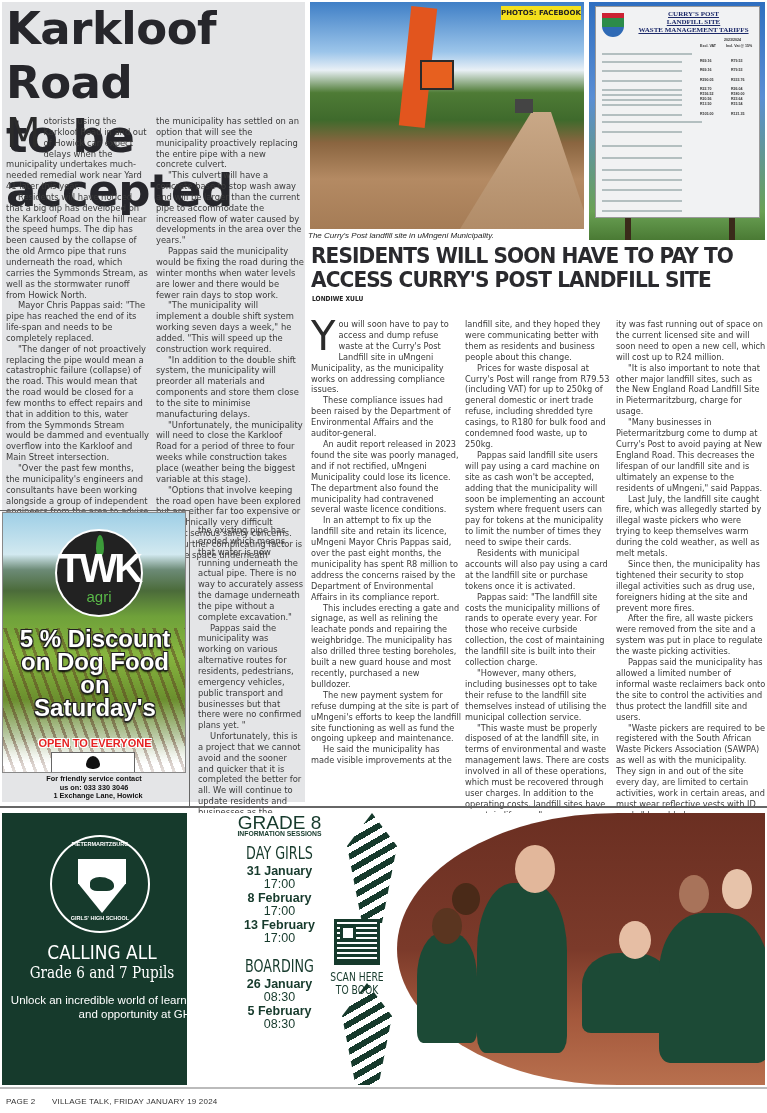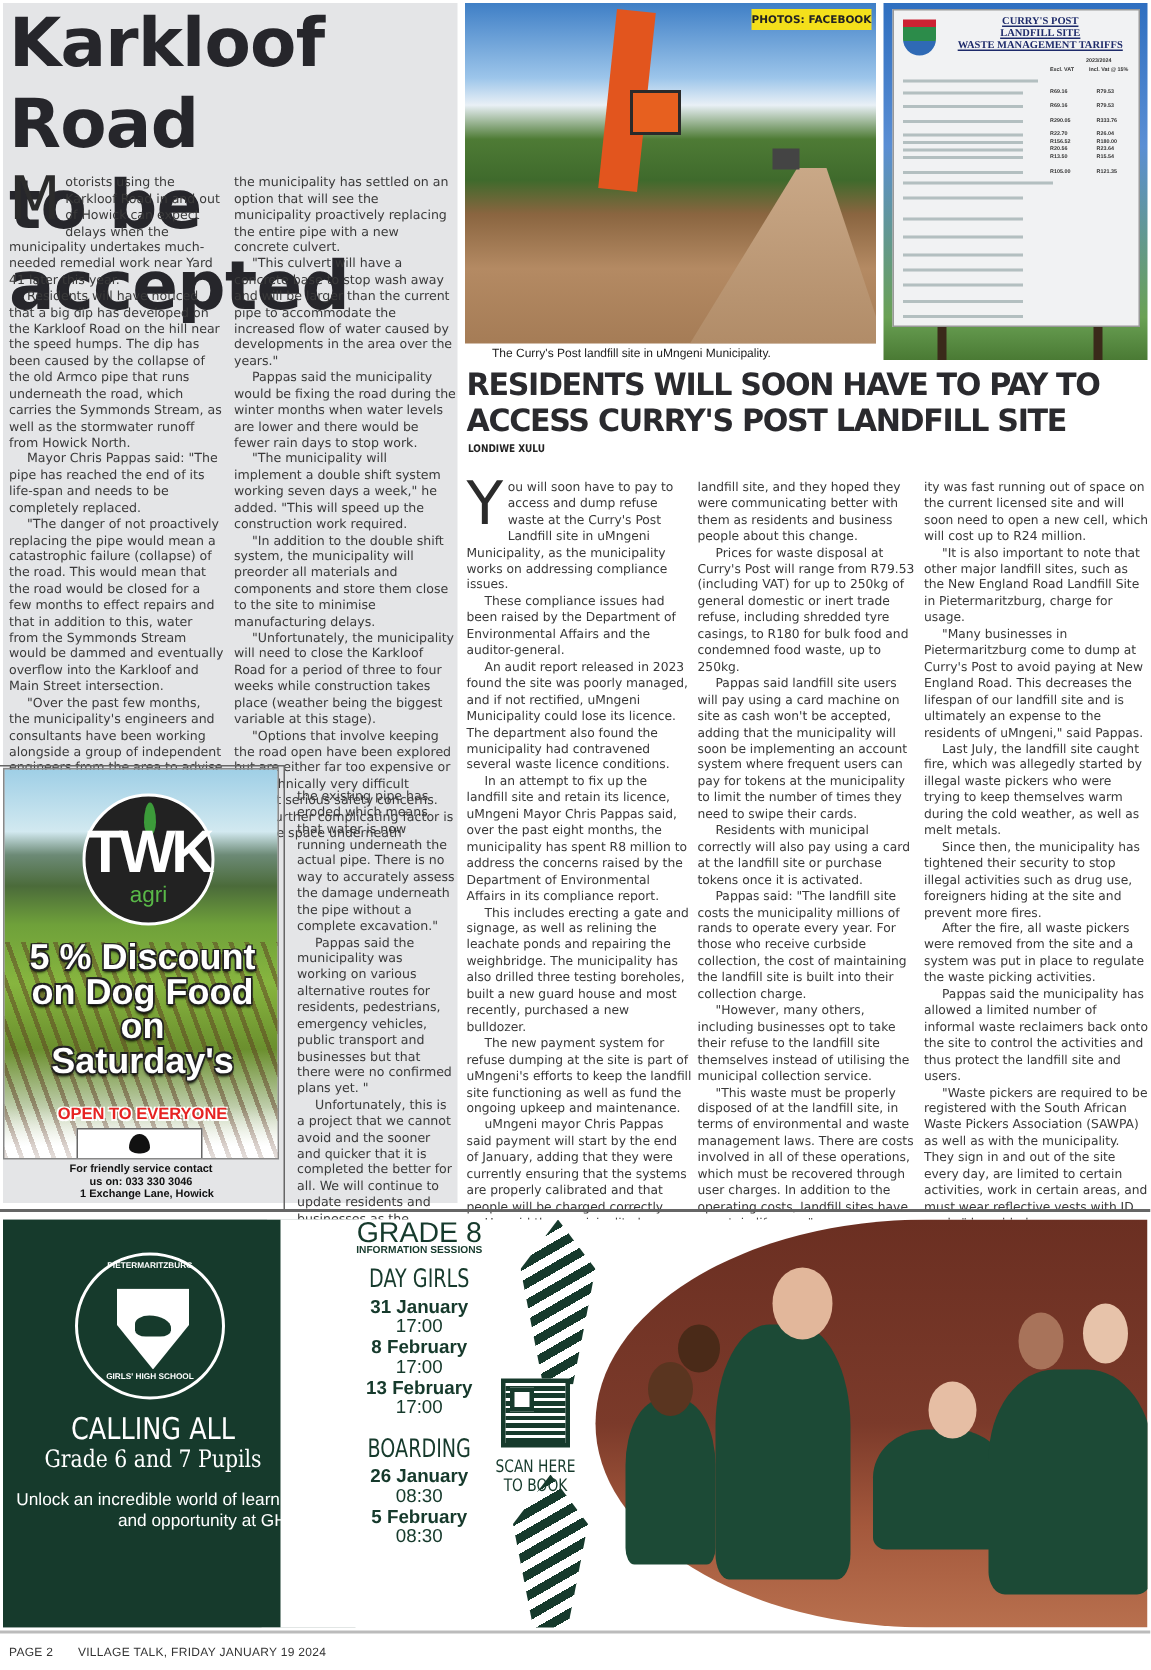--- a/index.html
+++ b/index.html
@@ -39,21 +39,21 @@
   .twk-small{position:absolute;left:0;width:184px;text-align:center;font-weight:bold;font-size:7.3px;line-height:8px;color:#111}
 
   
   #photo-landfill{left:310px;top:2px;width:274px;height:227px;overflow:hidden;
     background:linear-gradient(180deg,#3f7fc6 0%,#9cc5ea 22%,#e9f0f6 30%,#4e7b35 40%,#3f6a2c 52%,#8a6540 62%,#b48a63 78%,#a57c56 100%)}
   #photo-road{position:absolute;left:150px;top:110px;width:130px;height:117px;background:linear-gradient(180deg,#c9a887,#b18c68);clip-path:polygon(55% 0,70% 0,100% 100%,0 100%)}
   #photo-excavator{position:absolute;left:95px;top:5px;width:26px;height:120px;background:#e2551e;transform:rotate(6deg)}
   #photo-cab{position:absolute;left:110px;top:58px;width:34px;height:30px;background:#e7601f;border:2px solid #2a2a2a}
   #photo-truck{position:absolute;left:205px;top:97px;width:18px;height:14px;background:#444}
   #photo-credit{left:501px;top:6px;width:80px;height:14px;background:#f4e01b;font-family:"DejaVu Sans",sans-serif;font-weight:bold;font-size:7px;line-height:14px;text-align:center;color:#222}
-  #caption{left:328px;top:231px;width:272px;font-size:8px;color:#222;font-family:"Liberation Sans",sans-serif}
+  #caption{left:308px;top:231px;width:272px;font-style:italic;font-size:8px;color:#222;font-family:"Liberation Sans",sans-serif}
   #photo-sign{left:589px;top:2px;width:176px;height:238px;overflow:hidden;background:linear-gradient(180deg,#2f6fc0 0%,#5a8ed4 40%,#6aa154 88%,#4a7a34 100%)}
   #sign-board{position:absolute;left:6px;top:4px;width:165px;height:212px;background:#f1f2f3;border:1px solid #999}
   #sign-title{position:absolute;left:30px;top:3px;width:135px;text-align:center;font-weight:bold;font-size:7px;line-height:8px;color:#1d2a6a;text-decoration:underline;font-family:"Liberation Serif",serif}
   #sign-crest{position:absolute;left:6px;top:6px;width:22px;height:24px;background:linear-gradient(180deg,#c23 0 20%,#2c8c4a 20% 60%,#2f6ab5 60%);border-radius:0 0 11px 11px}
   .sign-line{position:absolute;left:6px;height:2px;background:#9aa;opacity:.7}
   .sign-val{position:absolute;font-size:3.6px;color:#333;font-weight:bold}
   .sign-post{position:absolute;top:216px;width:6px;height:22px;background:#3a2a1a}
 
   
   #right-headline{left:311px;top:244px;width:456px;font-family:"DejaVu Sans",sans-serif;font-weight:bold;font-size:20.5px;line-height:24px;color:#2a2a2e;letter-spacing:-0.9px;transform:scaleX(0.98);transform-origin:left}
@@ -220,28 +220,27 @@
 </div>
 <div id="byline" class="abs">LONDIWE XULU</div>
 
 <div id="rcol1" class="col r">
   <p class="first"><span class="dropcap">Y</span><span>ou will soon have to pay to access and dump refuse waste at the Curry's Post Landfill site in uMngeni Municipality, as the municipality works on addressing compliance issues.</span></p>
   <p>These compliance issues had been raised by the Department of Environmental Affairs and the auditor-general.</p>
   <p>An audit report released in 2023 found the site was poorly managed, and if not rectified, uMngeni Municipality could lose its licence. The department also found the municipality had contravened several waste licence conditions.</p>
   <p>In an attempt to fix up the landfill site and retain its licence, uMngeni Mayor Chris Pappas said, over the past eight months, the municipality has spent R8 million to address the concerns raised by the Department of Environmental Affairs in its compliance report.</p>
   <p>This includes erecting a gate and signage, as well as relining the leachate ponds and repairing the weighbridge. The municipality has also drilled three testing boreholes, built a new guard house and most recently, purchased a new bulldozer.</p>
   <p>The new payment system for refuse dumping at the site is part of uMngeni's efforts to keep the landfill site functioning as well as fund the ongoing upkeep and maintenance.</p>
-  <p>uMngeni mayor Chris Pappas said payment will start by the end of January, adding that they were currently ensuring that the systems are properly calibrated and that people will be charged correctly.</p>
   <p>He said the municipality has made visible improvements at the</p>
 </div>
 <div id="rcol2" class="col r">
   <p class="first">landfill site, and they hoped they were communicating better with them as residents and business people about this change.</p>
   <p>Prices for waste disposal at Curry's Post will range from R79.53 (including VAT) for up to 250kg of general domestic or inert trade refuse, including shredded tyre casings, to R180 for bulk food and condemned food waste, up to 250kg.</p>
   <p>Pappas said landfill site users will pay using a card machine on site as cash won't be accepted, adding that the municipality will soon be implementing an account system where frequent users can pay for tokens at the municipality to limit the number of times they need to swipe their cards.</p>
-  <p>Residents with municipal correctly will also pay using a card at the landfill site or purchase tokens once it is activated.</p>
+  <p>Residents with municipal accounts will also pay using a card at the landfill site or purchase tokens once it is activated.</p>
   <p>Pappas said: "The landfill site costs the municipality millions of rands to operate every year. For those who receive curbside collection, the cost of maintaining the landfill site is built into their collection charge.</p>
   <p>"However, many others, including businesses opt to take their refuse to the landfill site themselves instead of utilising the municipal collection service.</p>
   <p>"This waste must be properly disposed of at the landfill site, in terms of environmental and waste management laws. There are costs involved in all of these operations, which must be recovered through user charges. In addition to the operating costs, landfill sites have a certain lifespan."</p>
   <p>He added that the municipal-</p>
 </div>
 <div id="rcol3" class="col r">
   <p class="first">ity was fast running out of space on the current licensed site and will soon need to open a new cell, which will cost up to R24 million.</p>
   <p>"It is also important to note that other major landfill sites, such as the New England Road Landfill Site in Pietermaritzburg, charge for usage.</p>
   <p>"Many businesses in Pietermaritzburg come to dump at Curry's Post to avoid paying at New England Road. This decreases the lifespan of our landfill site and is ultimately an expense to the residents of uMngeni," said Pappas.</p>
   <p>Last July, the landfill site caught fire, which was allegedly started by illegal waste pickers who were trying to keep themselves warm during the cold weather, as well as melt metals.</p>

